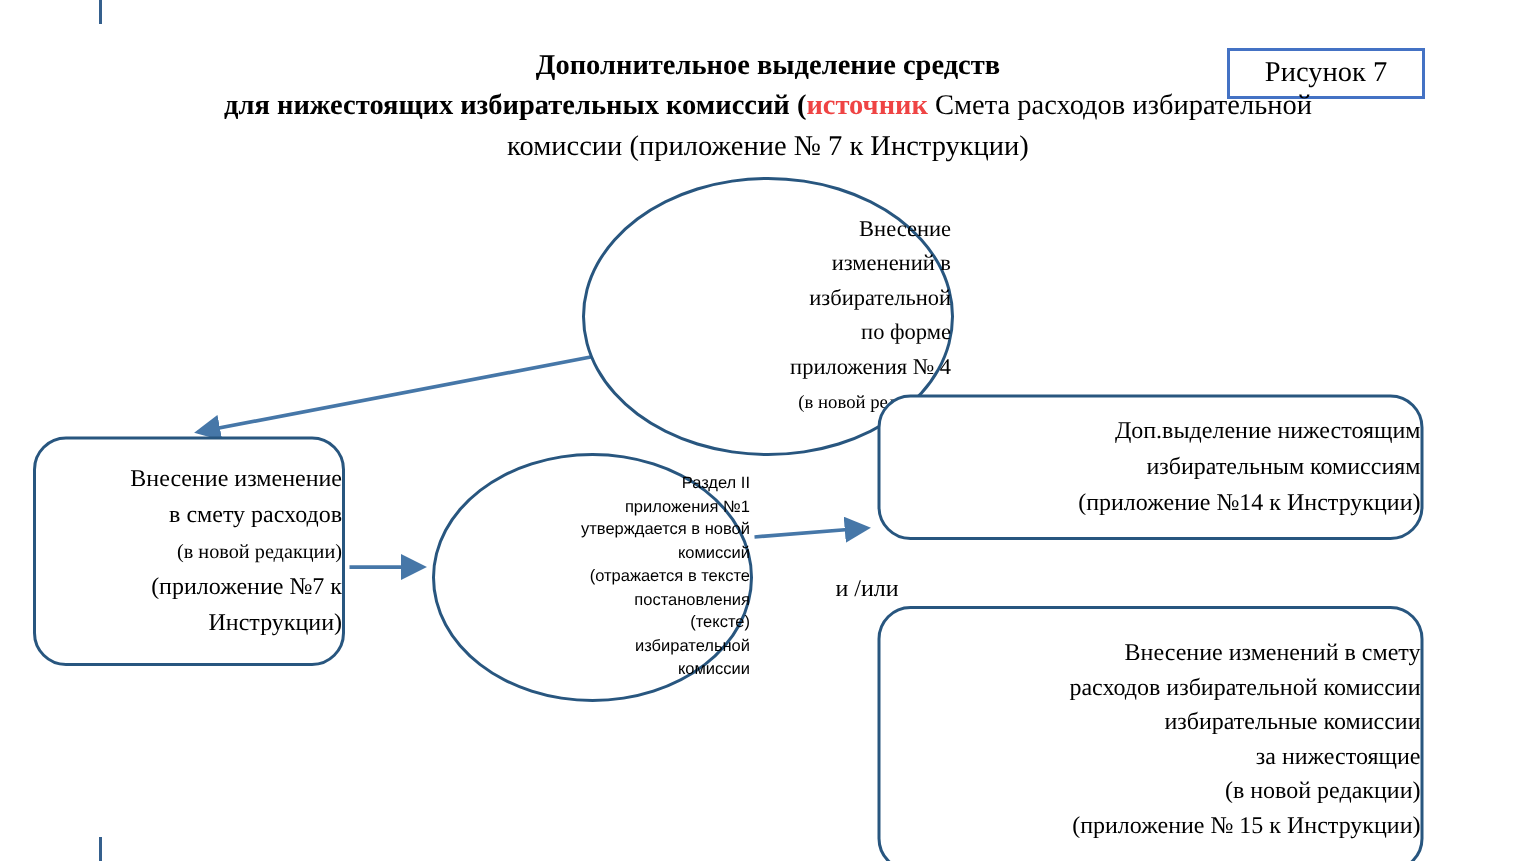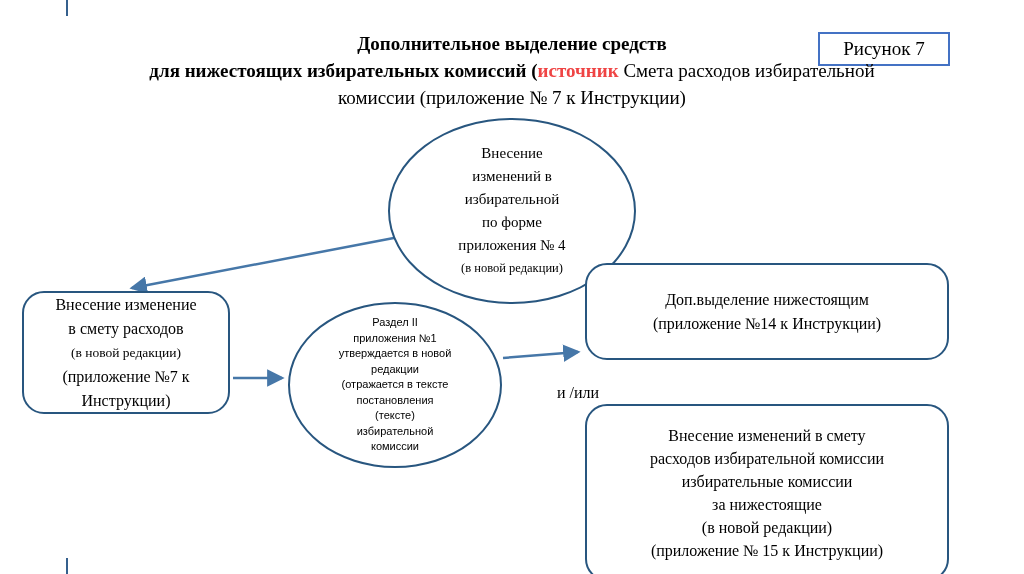--- a/index.html
+++ b/index.html
@@ -16,30 +16,30 @@
     border:2px solid #4472c4;display:flex;align-items:center;justify-content:center;
     font-size:19px;background:#fff;margin-top:24px;
   }
 
   .title{position:absolute;left:0;top:30px;width:100%;text-align:center;font-size:19px;line-height:27px;}
   .bold{font-weight:bold;}
   .teal{color:#ef4444;font-weight:bold;}
 
   .node{
     position:absolute;border:2px solid #28567f;background:#fff;
-    display:flex;flex-direction:column;align-items:center;justify-content:center;
+    display:flex;flex-direction:column;align-items:flex-end;justify-content:center;
     text-align:center;box-sizing:border-box;
   }
   .ellipse{border-radius:50%;}
   .rounded{border-radius:22px;}
 
   .top-ellipse{left:388px;top:118px;width:248px;height:186px;font-size:15px;line-height:23px;}
   .top-ellipse .small{font-size:12.5px;}
 
-  .left-box{left:22px;top:291px;width:208px;height:123px;font-size:16px;line-height:24px;border-width:2.5px;}
+  .left-box{left:22px;top:291px;width:208px;height:153px;font-size:16px;line-height:24px;border-width:2.5px;}
   .left-box .small{font-size:13.5px;}
 
   .mid-ellipse{
     left:288px;top:302px;width:214px;height:166px;
     font-size:11px;line-height:15.5px;font-family:"Liberation Sans",sans-serif;
   }
 
   .rt-box{left:585px;top:263px;width:364px;height:97px;font-size:16px;line-height:24px;border-width:2.5px;}
   .rb-box{left:585px;top:404px;width:364px;height:177px;font-size:16px;line-height:23px;border-width:2.5px;}
 
@@ -92,30 +92,31 @@
     <div>в смету расходов</div>
     <div class="small">(в новой редакции)</div>
     <div>(приложение №7 к</div>
     <div>Инструкции)</div>
   </div>
 
   <div class="node ellipse mid-ellipse">
     <div>Раздел II</div>
     <div>приложения №1</div>
     <div>утверждается в новой</div>
-    <div>редакции</div>
+    <div>комиссий</div>
     <div>(отражается в тексте</div>
     <div>постановления</div>
     <div>(тексте)</div>
     <div>избирательной</div>
     <div>комиссии</div>
   </div>
 
   <div class="node rounded rt-box">
     <div>Доп.выделение  нижестоящим</div>
+    <div>избирательным комиссиям</div>
     <div>(приложение №14 к Инструкции)</div>
   </div>
 
   <span class="and-or">и /или</span>
 
   <div class="node rounded rb-box">
     <div>Внесение изменений в смету</div>
     <div>расходов  избирательной комиссии</div>
     <div>избирательные комиссии</div>
     <div>за нижестоящие</div>

